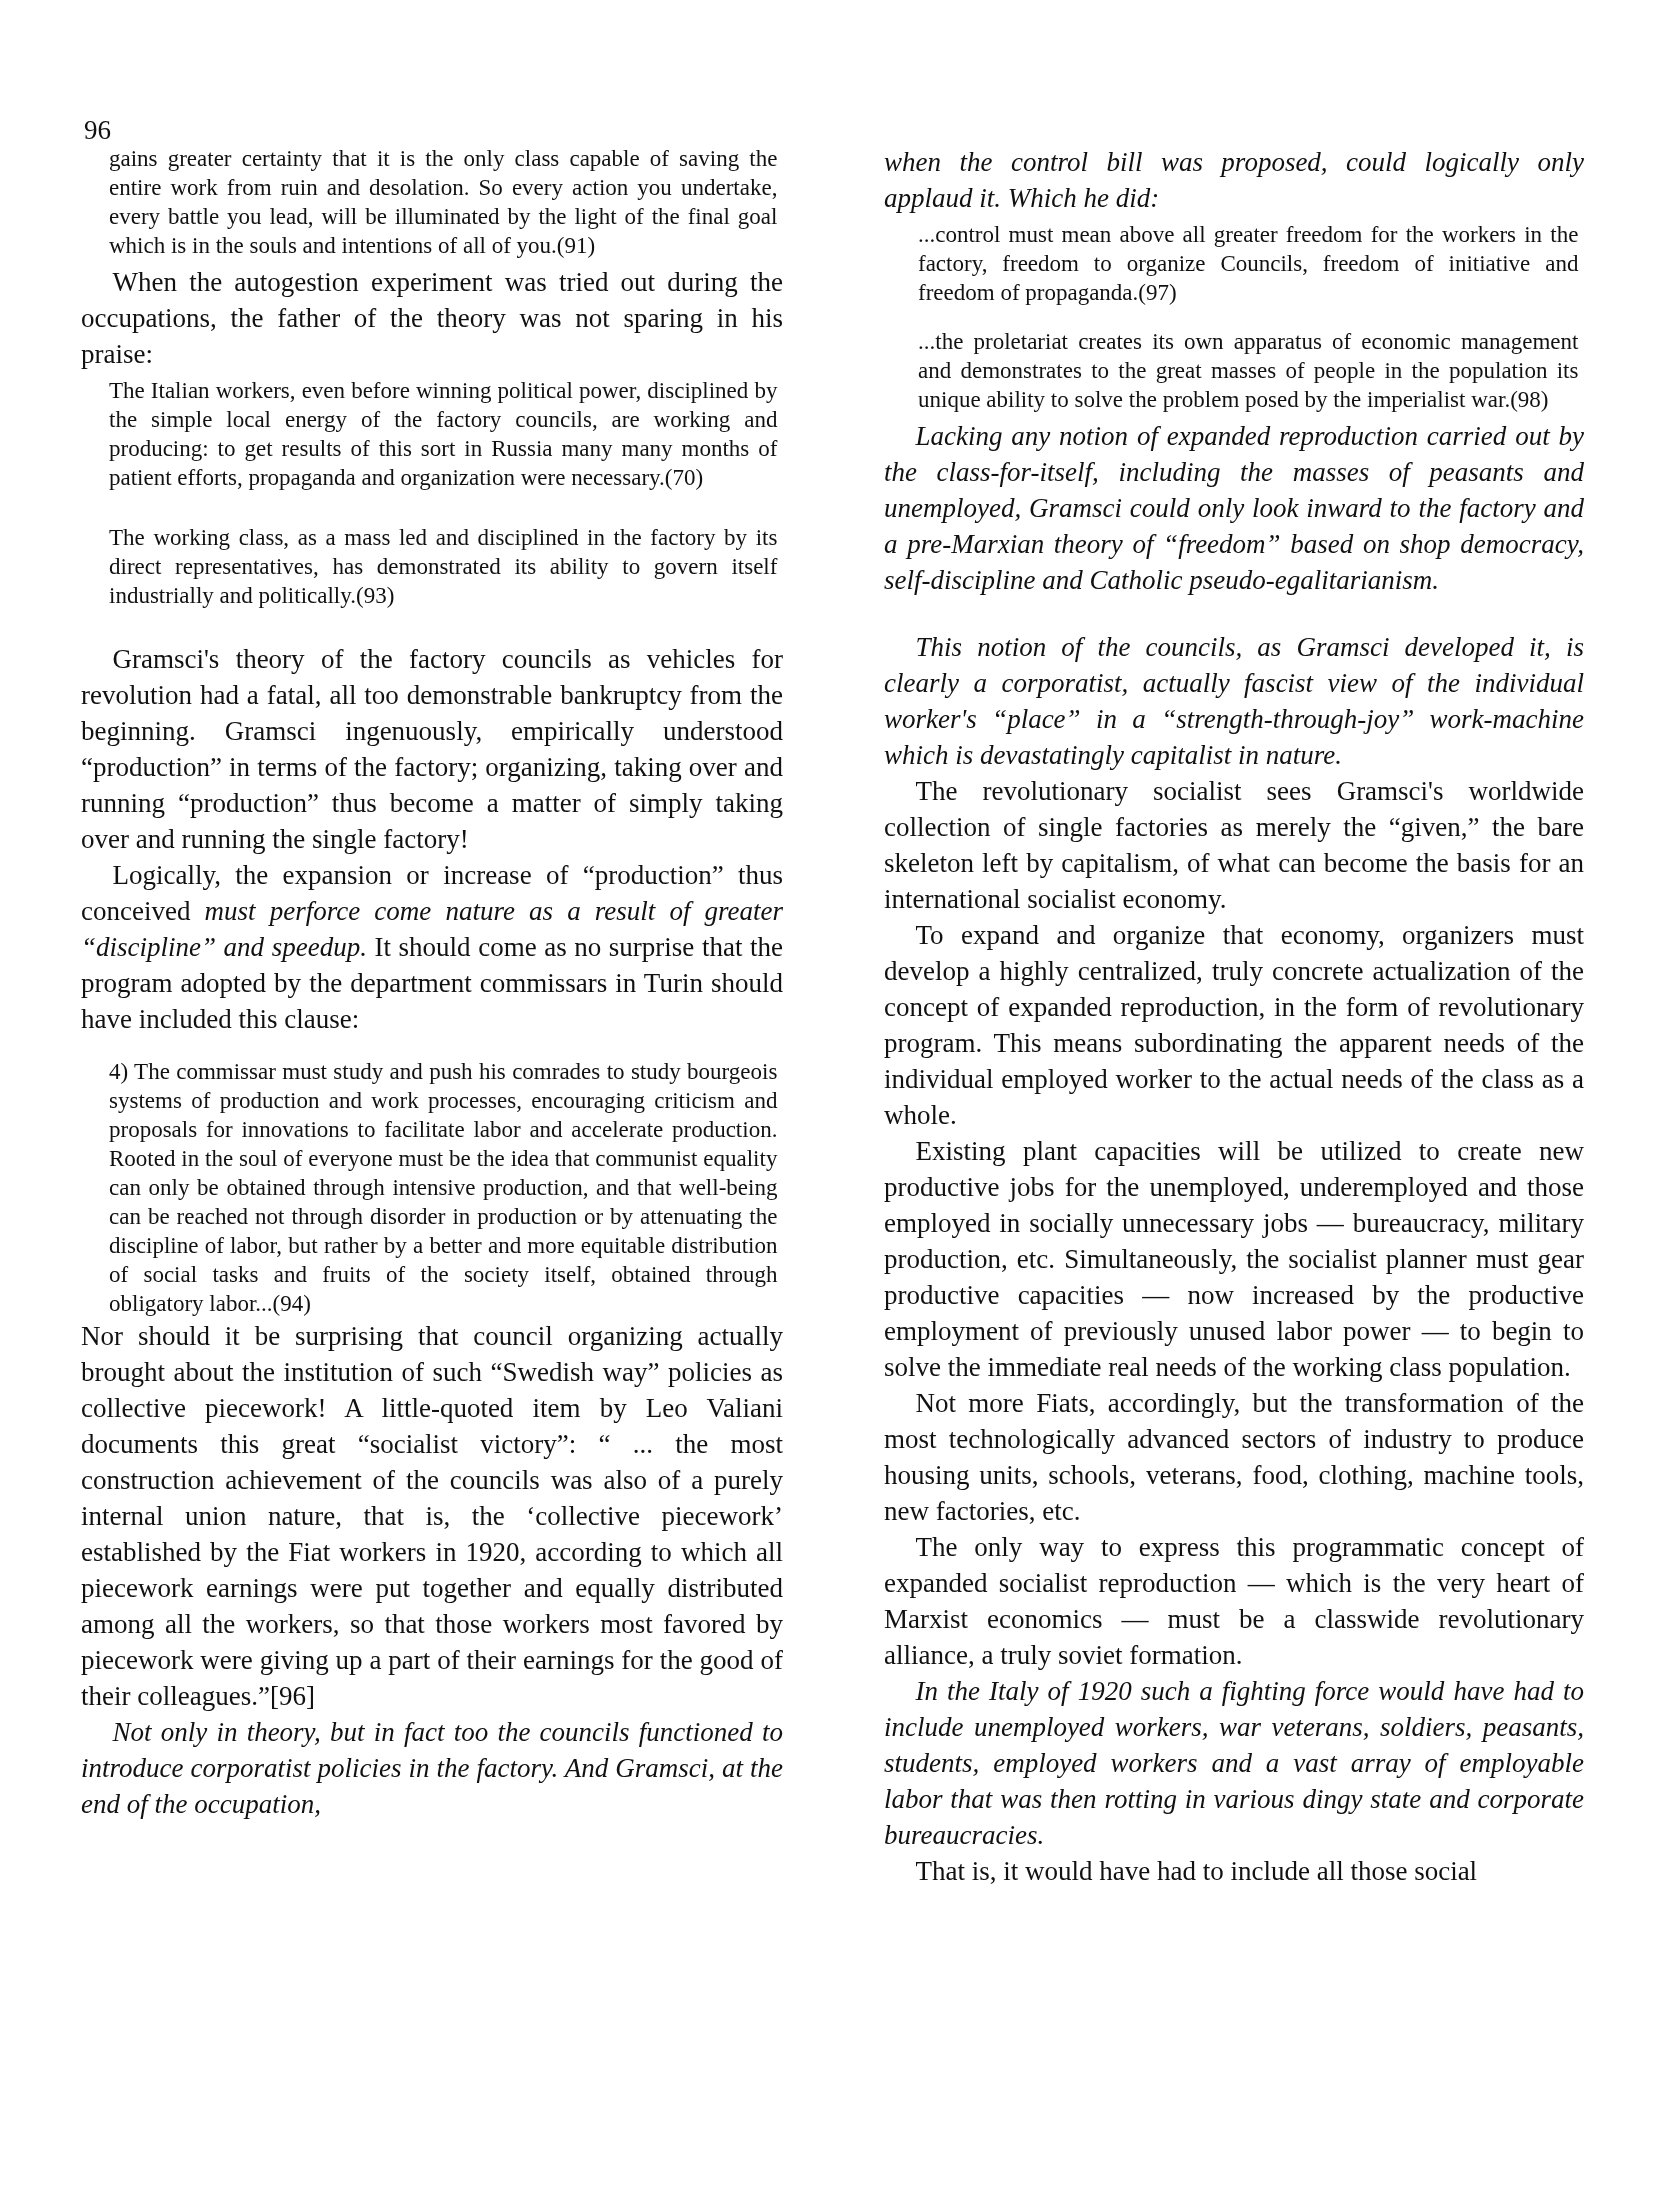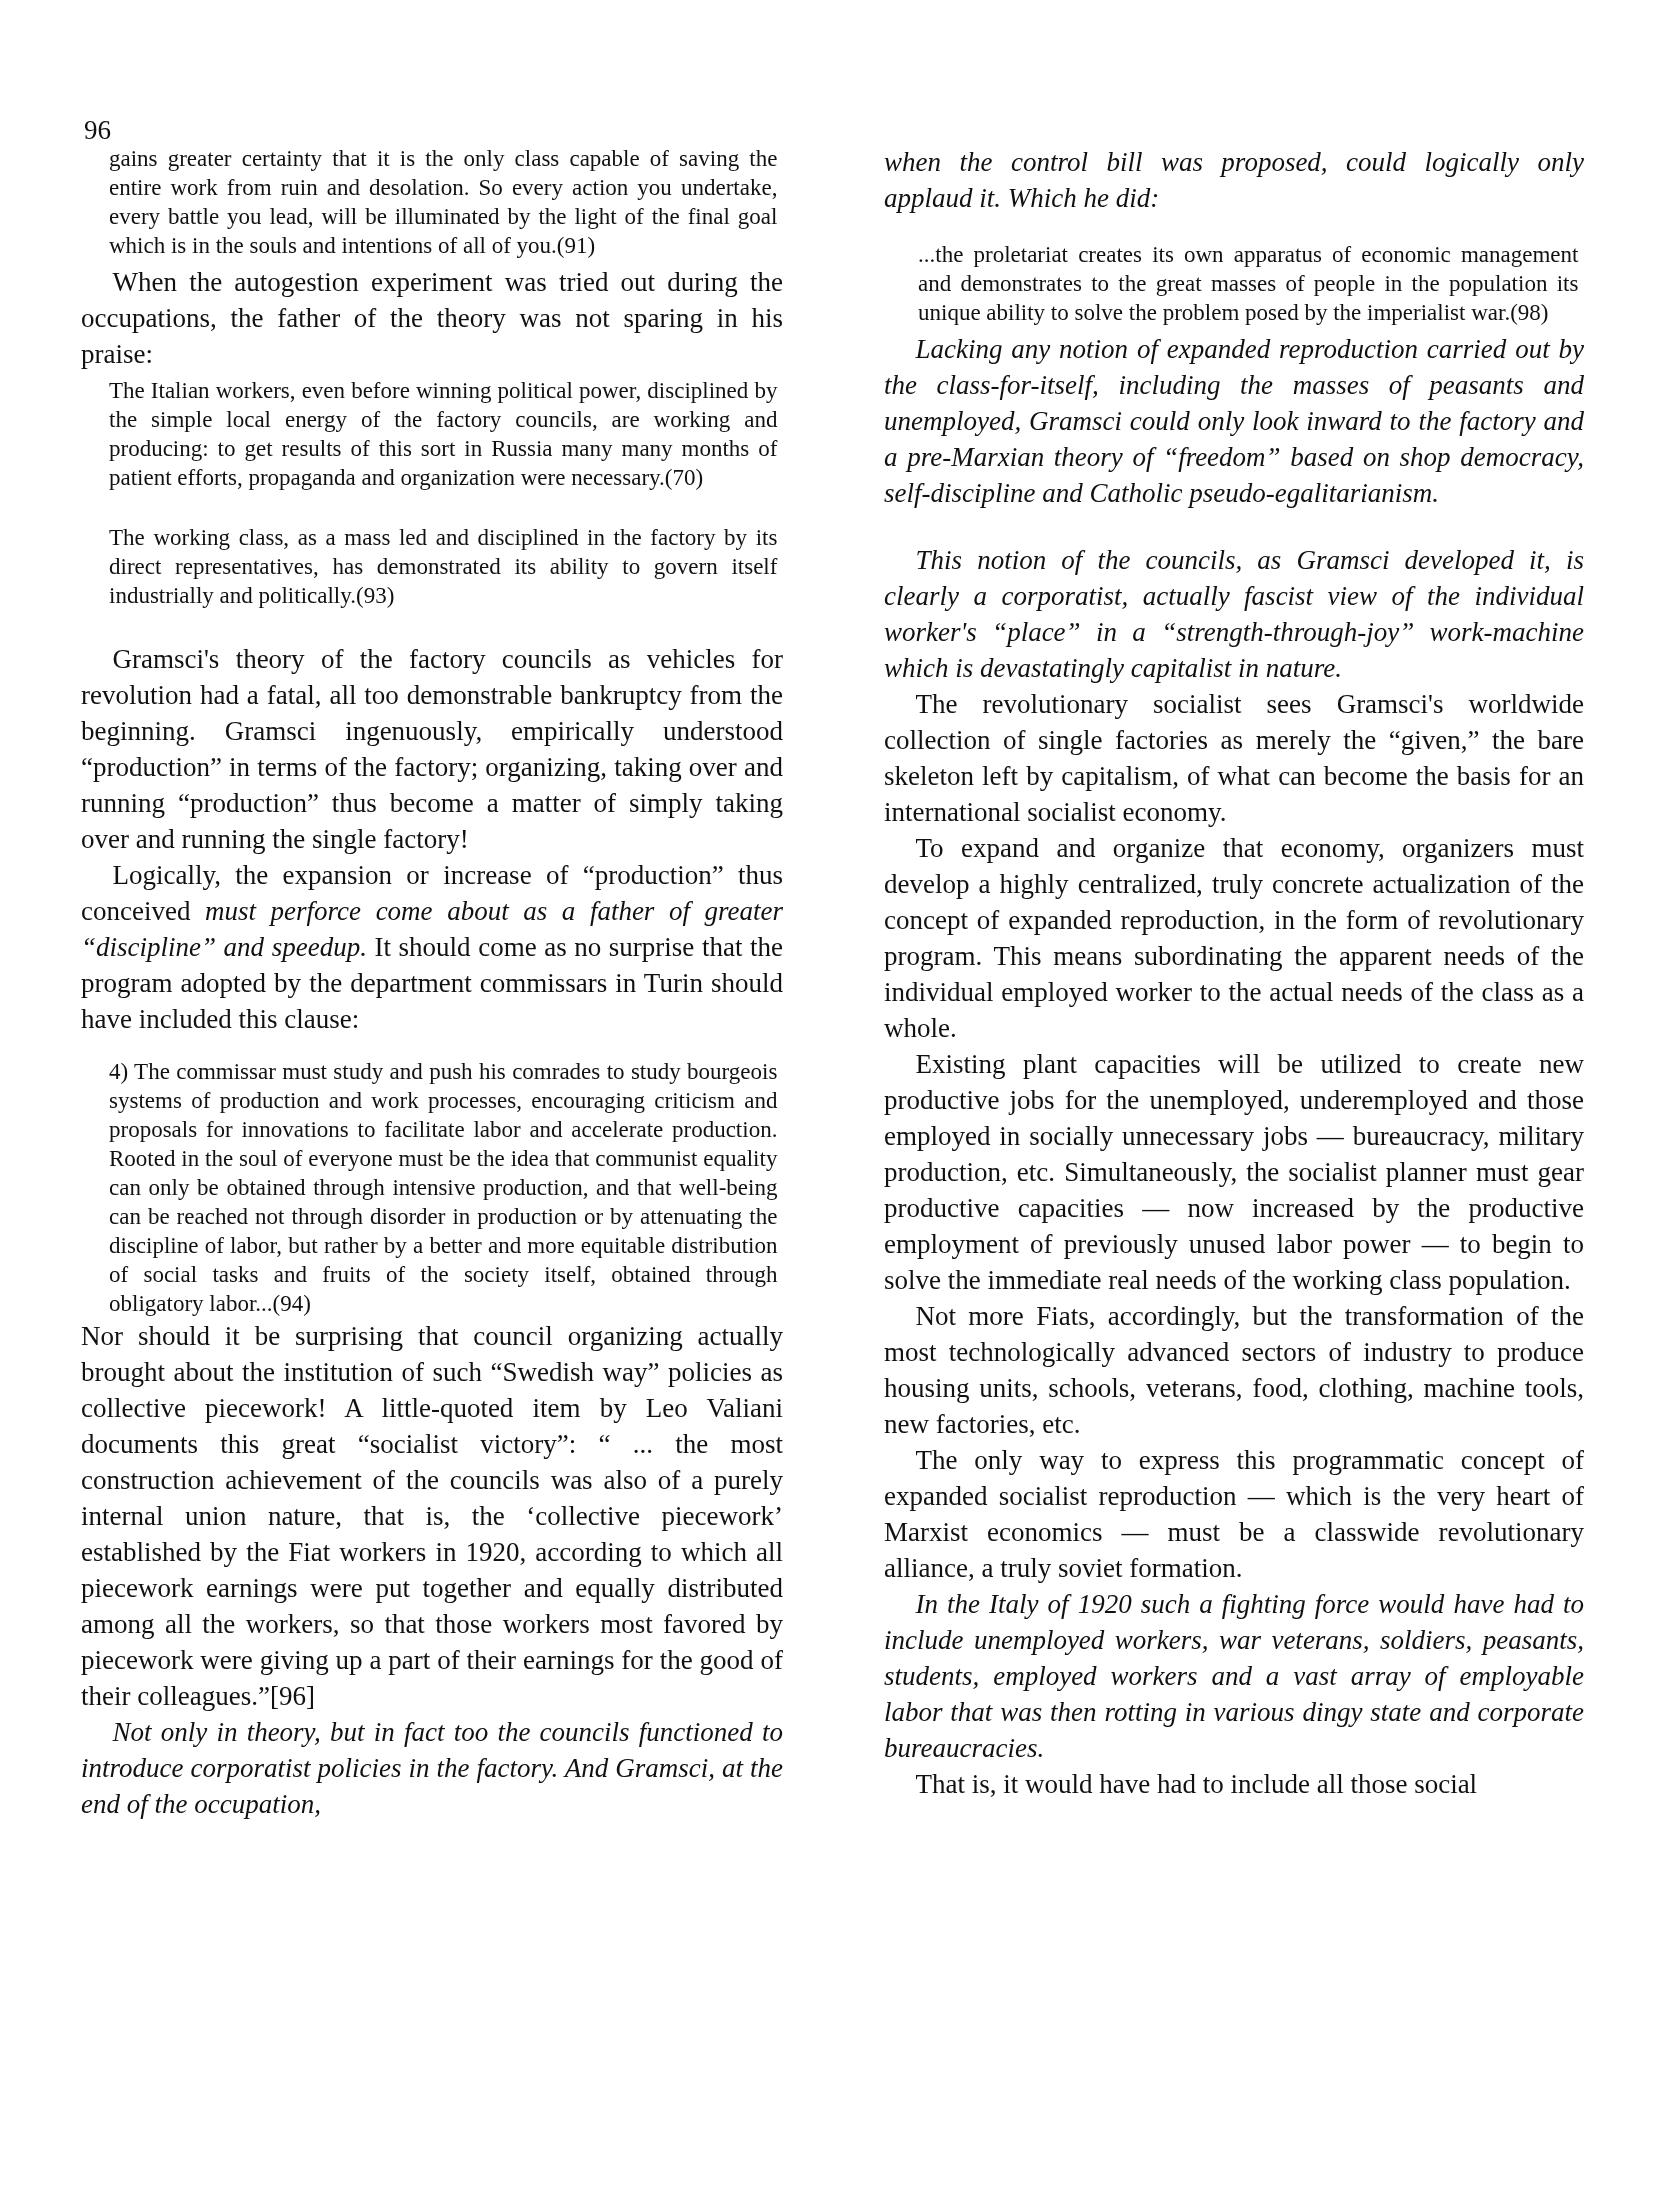--- a/index.html
+++ b/index.html
@@ -79,30 +79,31 @@
 <div class="column col-left">
   <p class="quote">gains greater certainty that it is the only class capable of saving the entire work from ruin and desolation. So every action you undertake, every battle you lead, will be illuminated by the light of the final goal which is in the souls and intentions of all of you.(91)</p>
   <div class="gap-xs"></div>
   <p class="para indent">When the autogestion experiment was tried out during the occupations, the father of the theory was not sparing in his praise:</p>
   <div class="gap-xs"></div>
   <p class="quote">The Italian workers, even before winning political power, disciplined by the simple local energy of the factory councils, are working and producing: to get results of this sort in Russia many many months of patient efforts, propaganda and organization were necessary.(70)</p>
   <div class="gap-l"></div>
   <p class="quote">The working class, as a mass led and disciplined in the factory by its direct representatives, has demonstrated its ability to govern itself industrially and politically.(93)</p>
   <div class="gap-l"></div>
   <p class="para indent">Gramsci's theory of the factory councils as vehicles for revolution had a fatal, all too demonstrable bankruptcy from the beginning. Gramsci ingenuously, empirically understood “production” in terms of the factory; organizing, taking over and running “production” thus become a matter of simply taking over and running the single factory!</p>
-  <p class="para indent"><span>Logically, the expansion or increase of “production” thus conceived </span><span class="em">must perforce come about as a father of greater “discipline” and speedup.</span><span> It should come as no surprise that the program adopted by the department commissars in Turin should have included this clause:</span></p>
+  <p class="para indent"><span>Logically, the expansion or increase of “production” thus conceived </span><span class="em">must perforce come nature as a result of greater “discipline” and speedup.</span><span> It should come as no surprise that the program adopted by the department commissars in Turin should have included this clause:</span></p>
   <div class="gap-m"></div>
   <p class="quote">4) The commissar must study and push his comrades to study bourgeois systems of production and work processes, encouraging criticism and proposals for innovations to facilitate labor and accelerate production. Rooted in the soul of everyone must be the idea that communist equality can only be obtained through intensive production, and that well-being can be reached not through disorder in production or by attenuating the discipline of labor, but rather by a better and more equitable distribution of social tasks and fruits of the society itself, obtained through obligatory labor...(94)</p>
   <p class="para">Nor should it be surprising that council organizing actually brought about the institution of such “Swedish way” policies as collective piecework! A little-quoted item by Leo Valiani documents this great “socialist victory”: “ ... the most construction achievement of the councils was also of a purely internal union nature, that is, the ‘collective piecework’ established by the Fiat workers in 1920, according to which all piecework earnings were put together and equally distributed among all the workers, so that those workers most favored by piecework were giving up a part of their earnings for the good of their colleagues.”[96]</p>
   <p class="para indent italic">Not only in theory, but in fact too the councils functioned to introduce corporatist policies in the factory. And Gramsci, at the end of the occupation,</p>
 </div>
 
 <div class="column col-right">
   <p class="para italic">when the control bill was proposed, could logically only applaud it. Which he did:</p>
   <div class="gap-xs"></div>
+  <p class="quote">...control must mean above all greater freedom for the workers in the factory, freedom to organize Councils, freedom of initiative and freedom of propaganda.(97)</p>
   <div class="gap-m"></div>
   <p class="quote">...the proletariat creates its own apparatus of economic management and demonstrates to the great masses of people in the population its unique ability to solve the problem posed by the imperialist war.(98)</p>
   <div class="gap-xs"></div>
   <p class="para indent italic">Lacking any notion of expanded reproduction carried out by the class-for-itself, including the masses of peasants and unemployed, Gramsci could only look inward to the factory and a pre-Marxian theory of “freedom” based on shop democracy, self-discipline and Catholic pseudo-egalitarianism.</p>
   <div class="gap-l"></div>
   <p class="para indent italic">This notion of the councils, as Gramsci developed it, is clearly a corporatist, actually fascist view of the individual worker's “place” in a “strength-through-joy” work-machine which is devastatingly capitalist in nature.</p>
   <p class="para indent">The revolutionary socialist sees Gramsci's worldwide collection of single factories as merely the “given,” the bare skeleton left by capitalism, of what can become the basis for an international socialist economy.</p>
   <p class="para indent">To expand and organize that economy, organizers must develop a highly centralized, truly concrete actualization of the concept of expanded reproduction, in the form of revolutionary program. This means subordinating the apparent needs of the individual employed worker to the actual needs of the class as a whole.</p>
   <p class="para indent">Existing plant capacities will be utilized to create new productive jobs for the unemployed, underemployed and those employed in socially unnecessary jobs — bureaucracy, military production, etc. Simultaneously, the socialist planner must gear productive capacities — now increased by the productive employment of previously unused labor power — to begin to solve the immediate real needs of the working class population.</p>
   <p class="para indent">Not more Fiats, accordingly, but the transformation of the most technologically advanced sectors of industry to produce housing units, schools, veterans, food, clothing, machine tools, new factories, etc.</p>

